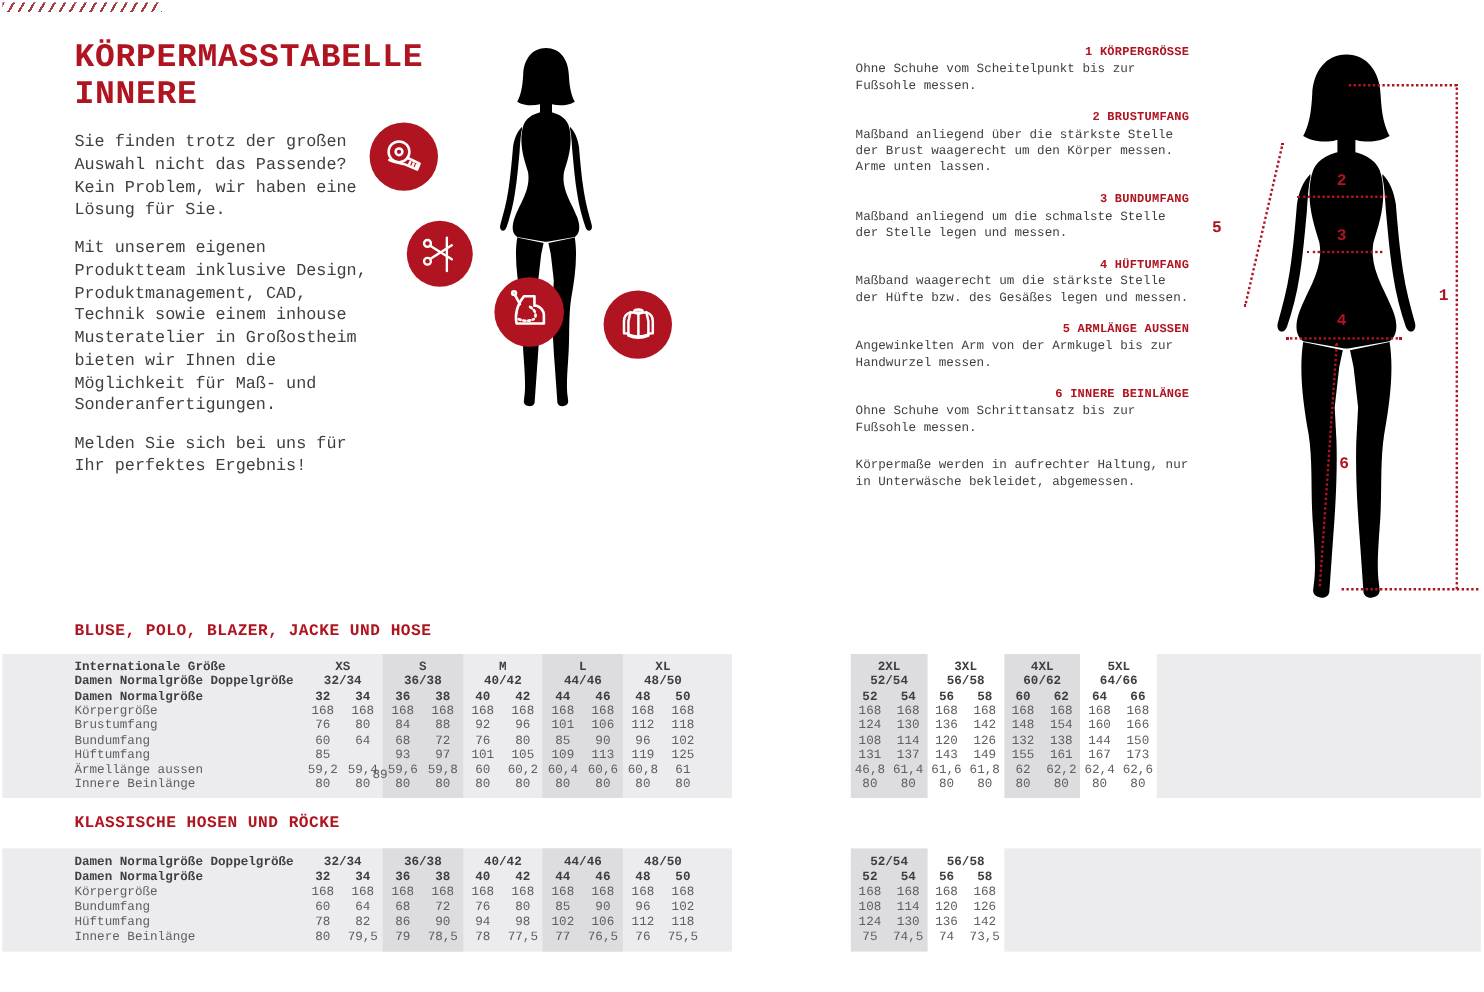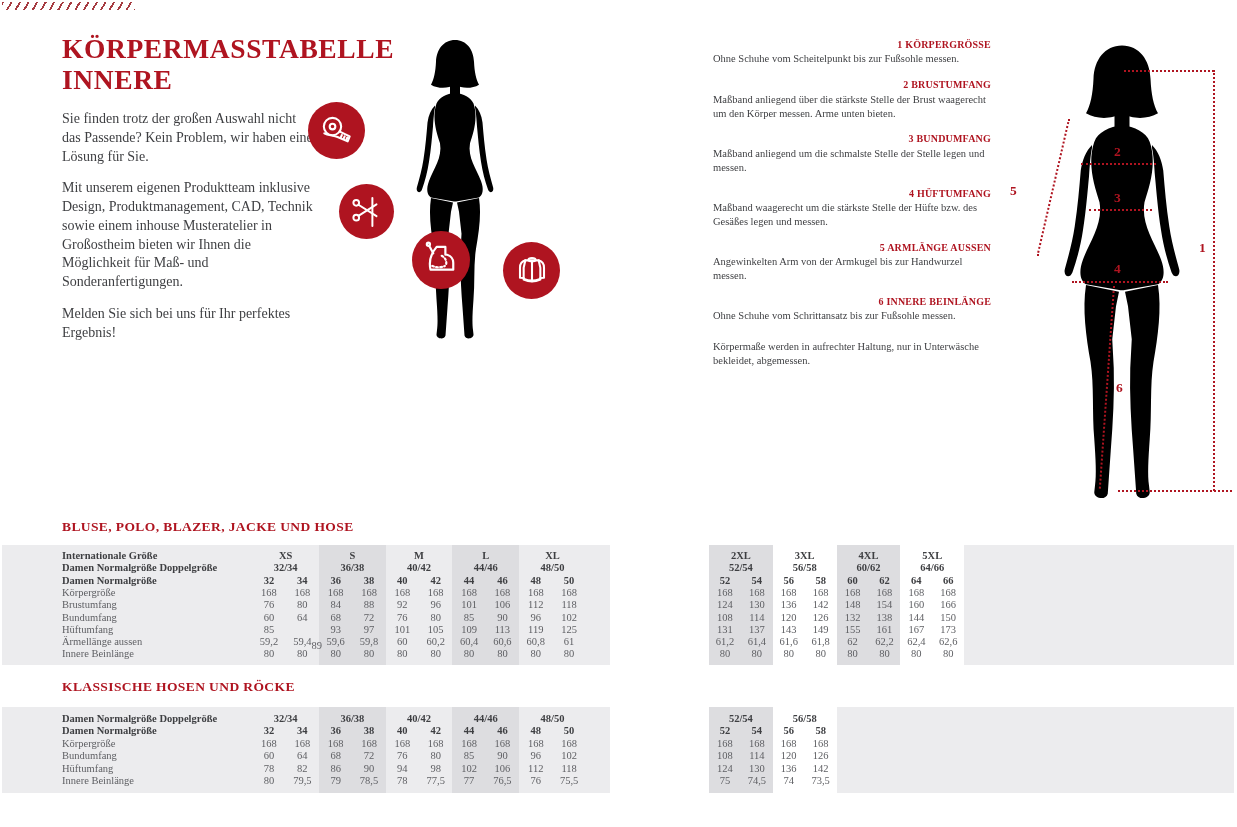--- a/index.html
+++ b/index.html
@@ -6,21 +6,21 @@
     --red:#AF1420;
     --dark:#3E3F42;
     --gray-text:#5E5F63;
     --sil:#C8CCCF;
     --band:#ECECEE;
     --band-dark:#DDDDE0;
   }
   *{box-sizing:border-box;}
   html,body{margin:0;padding:0;background:#fff;}
   .page{position:relative;width:1237px;height:827px;background:#fff;overflow:hidden;
-        font-family:Liberation Serif, serif;}
+        font-family:Liberation Mono, monospace;}
   .hatch{position:absolute;left:2px;top:2px;width:133px;height:8px;
          background:repeating-linear-gradient(120deg,#A63B41 0 1.8px,transparent 1.8px 7.4px);}
   .title{position:absolute;left:62px;top:34px;color:var(--red);
          font-size:27.5px;font-weight:600;letter-spacing:.6px;line-height:1.12;}
   .intro{position:absolute;left:62px;top:110px;width:254px;font-size:14px;
          line-height:1.34;color:var(--dark);}
   .intro p{margin:0 0 13px 0;}
   .circle-icon{position:absolute;border-radius:50%;background:var(--red);
          display:flex;align-items:center;justify-content:center;}
   .circle-icon svg{stroke:#fff;fill:none;stroke-width:1.25;stroke-linecap:round;stroke-linejoin:round;}
@@ -123,21 +123,21 @@
     </svg>
   </div>
 
   <div class="instr">
     <div class="item">
       <h4>1 KÖRPERGRÖSSE</h4>
       <div>Ohne Schuhe vom Scheitelpunkt bis zur Fußsohle messen.</div>
     </div>
     <div class="item">
       <h4>2 BRUSTUMFANG</h4>
-      <div>Maßband anliegend über die stärkste Stelle der Brust waagerecht um den Körper messen. Arme unten bieten.</div>
+      <div>Maßband anliegend über die stärkste Stelle der Brust waagerecht um den Körper messen. Arme unten lassen.</div>
     </div>
     <div class="item">
       <h4>3 BUNDUMFANG</h4>
       <div>Maßband anliegend um die schmalste Stelle der Stelle legen und messen.</div>
     </div>
     <div class="item">
       <h4>4 HÜFTUMFANG</h4>
       <div>Maßband waagerecht um die stärkste Stelle der Hüfte bzw. des Gesäßes legen und messen.</div>
     </div>
     <div class="item">
@@ -298,21 +298,21 @@
       <div class="cell" style="left: 252.3px; top: 636.1px; width: 33.35px;">59,2</div>
       <div class="cell" style="left: 285.65px; top: 636.1px; width: 33.35px;">59,4</div>
       <div class="cell" style="left: 319px; top: 636.1px; width: 33.35px;">59,6</div>
       <div class="cell" style="left: 352.35px; top: 636.1px; width: 33.35px;">59,8</div>
       <div class="cell" style="left: 385.7px; top: 636.1px; width: 33.35px;">60</div>
       <div class="cell" style="left: 419.05px; top: 636.1px; width: 33.35px;">60,2</div>
       <div class="cell" style="left: 452.4px; top: 636.1px; width: 33.35px;">60,4</div>
       <div class="cell" style="left: 485.75px; top: 636.1px; width: 33.35px;">60,6</div>
       <div class="cell" style="left: 519.1px; top: 636.1px; width: 33.35px;">60,8</div>
       <div class="cell" style="left: 552.45px; top: 636.1px; width: 33.35px;">61</div>
-      <div class="cell" style="left: 709px; top: 636.1px; width: 31.9px;">61,2</div>
+      <div class="cell" style="left: 709px; top: 636.1px; width: 31.9px;">46,8</div>
       <div class="cell" style="left: 740.9px; top: 636.1px; width: 31.9px;">61,4</div>
       <div class="cell" style="left: 772.8px; top: 636.1px; width: 31.9px;">61,6</div>
       <div class="cell" style="left: 804.7px; top: 636.1px; width: 31.9px;">61,8</div>
       <div class="cell" style="left: 836.6px; top: 636.1px; width: 31.9px;">62</div>
       <div class="cell" style="left: 868.5px; top: 636.1px; width: 31.9px;">62,2</div>
       <div class="cell" style="left: 900.4px; top: 636.1px; width: 31.9px;">62,4</div>
       <div class="cell" style="left: 932.3px; top: 636.1px; width: 31.9px;">62,6</div>
       <div class="cell lbl" style="left: 62px; top: 648.4px; width: 190px;">Innere Beinlänge</div>
       <div class="cell" style="left: 252.3px; top: 648.4px; width: 33.35px;">80</div>
       <div class="cell" style="left: 285.65px; top: 648.4px; width: 33.35px;">80</div>

